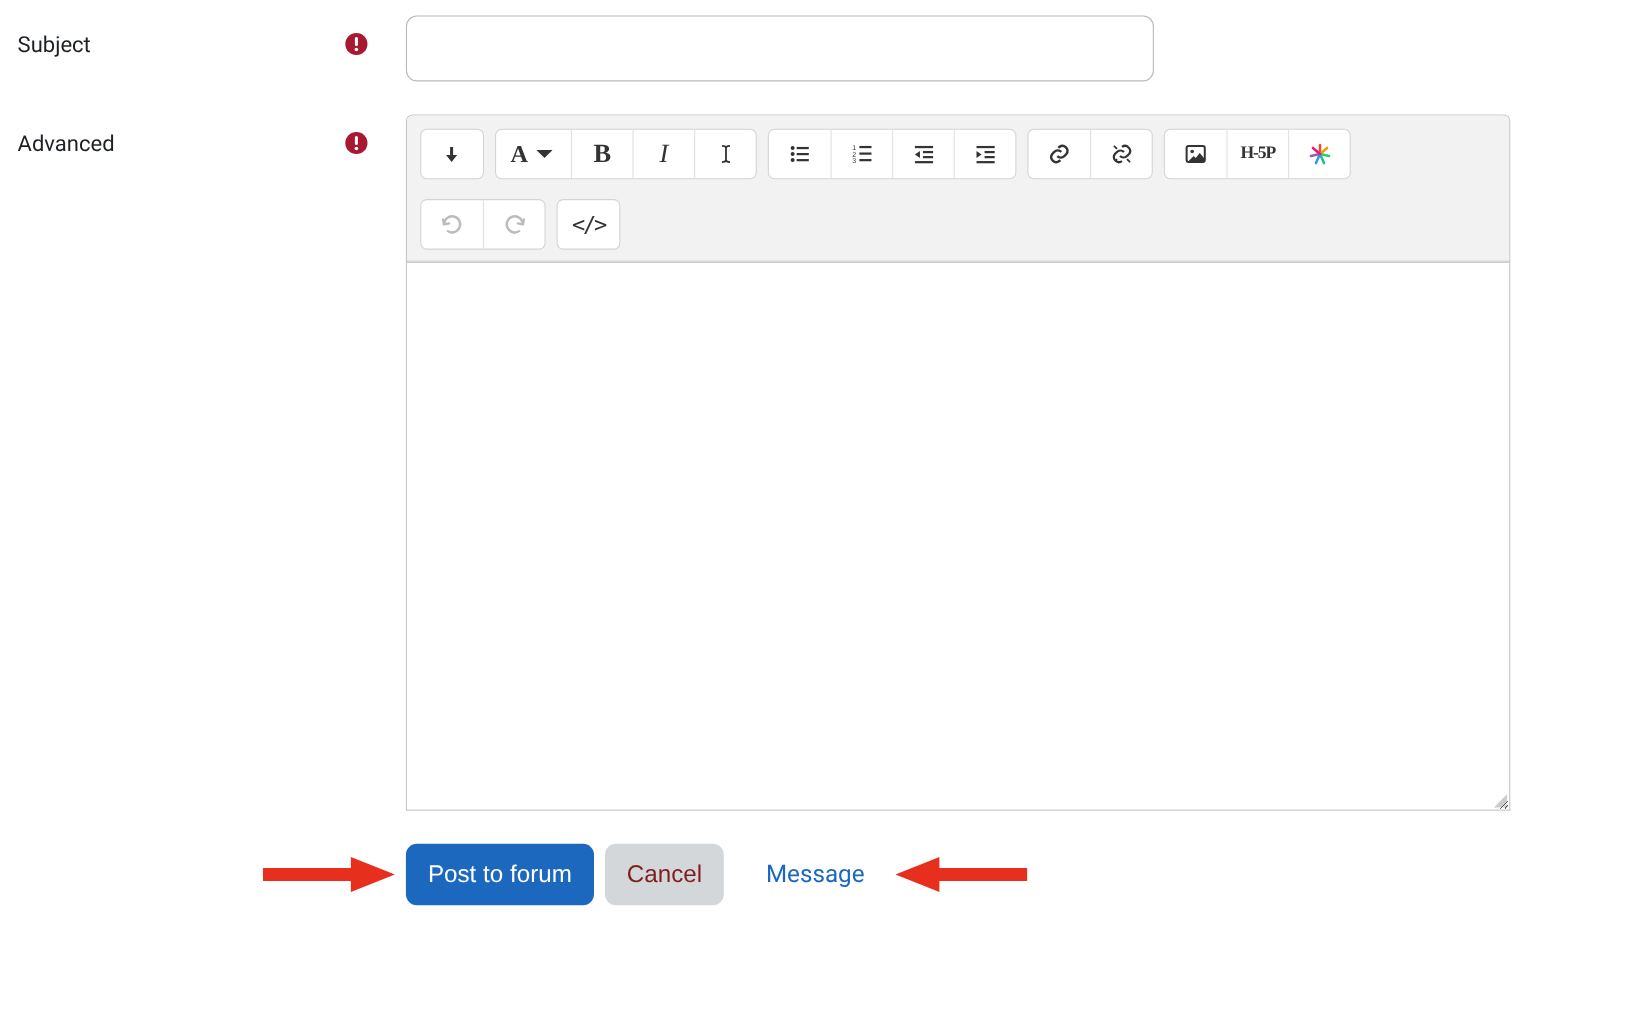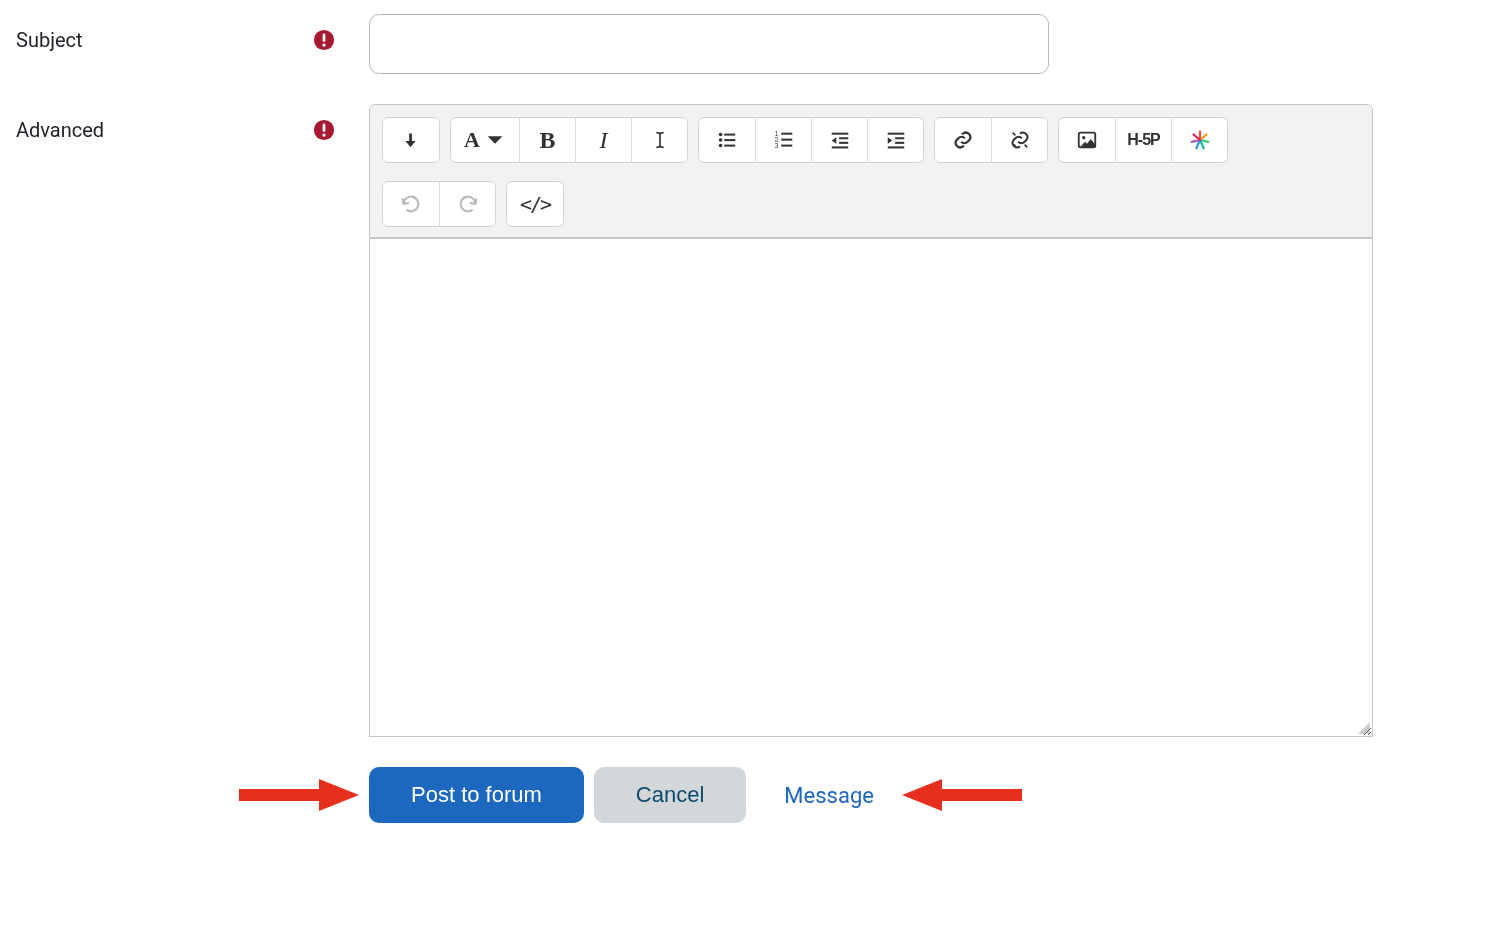--- a/index.html
+++ b/index.html
@@ -113,49 +113,49 @@
       display: flex;
       align-items: center;
       gap: 10px;
       padding-top: 0;
     }
     .btn {
       display: inline-flex;
       align-items: center;
       justify-content: center;
       height: 56px;
-      padding: 0 42px;
+      padding: 0 20px;
       font-size: 22px;
       border-radius: 10px;
       border: none;
       cursor: pointer;
     }
     .btn-primary {
       background: #1b68be;
       color: #fff;
     }
     .btn-secondary {
       background: #d4d7da;
-      color: #0c4a6e;
+      color: #7f1d1d;
     }
     .link-advanced {
       color: #1b68be;
       font-size: 22px;
       margin-left: 28px;
       text-decoration: none;
       cursor: pointer;
     }
     .arrow {
       width: 120px;
       height: 40px;
       flex: 0 0 120px;
     }
     .arrow svg { width: 100%; height: 100%; }
     .h5p-text {
-      font-family: Liberation Sans, sans-serif;
+      font-family: Liberation Serif, serif;
       font-weight: 900;
       font-size: 16px;
       letter-spacing: -1px;
     }
     .code-txt {
       font-family: monospace;
       font-size: 20px;
       letter-spacing: -2px;
     }
   </style>

